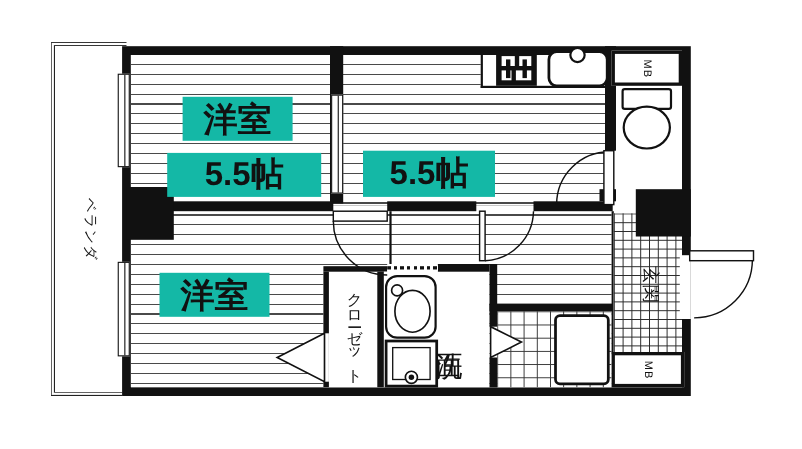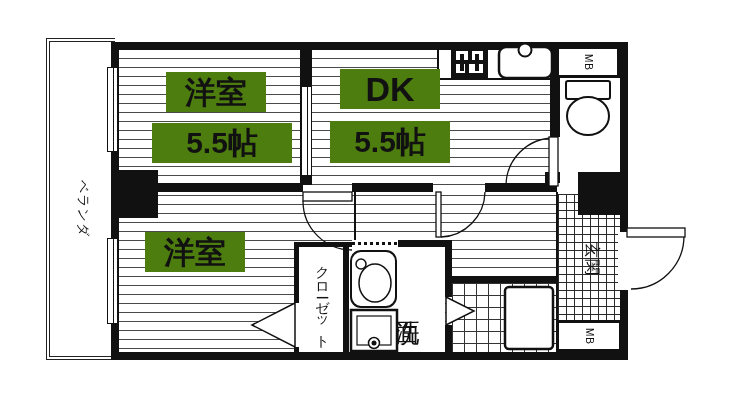--- a/index.html
+++ b/index.html
@@ -17,22 +17,22 @@
          linear-gradient(90deg,#2a2a2a 1px,transparent 1px);background-size:8px 8px;}
   .tile12{background-color:#fff;background-image:linear-gradient(#333 1px,transparent 1px),
           linear-gradient(90deg,#333 1px,transparent 1px);background-size:12px 12px;}
   .whitebox{background:#fff;}
   .mb{background:#fff;border:3px solid #111;box-sizing:border-box;
       display:flex;align-items:center;justify-content:center;}
   .win{background:#fff;border:1px solid #111;box-sizing:border-box;position:absolute;}
   .win .mid{position:absolute;left:50%;top:0;width:1px;height:100%;background:#111;}
   .dash{background:repeating-linear-gradient(90deg,#111 0 3px,#fff 3px 6px);}
   
-  .lbl{display:flex;align-items:center;justify-content:center;background:#4d7c0f;
-       font-weight:bold;line-height:1;white-space:nowrap;}
+  .lbl{display:flex;align-items:center;justify-content:center;background:#14b8a6;
+       font-weight:bold;line-height:1;white-space:nowrap;margin-top:16px;}
   .vtext{writing-mode:vertical-rl;text-orientation:upright;letter-spacing:2px;
          display:flex;align-items:center;justify-content:center;}
   .stext{writing-mode:vertical-rl;text-orientation:sideways;letter-spacing:1px;
          display:flex;align-items:center;justify-content:center;}
   svg{position:absolute;left:0;top:0;}
 </style>
 </head>
 <body>
 
 <div class="stage">
@@ -91,21 +91,20 @@
       <div class="mid"></div>
     </div>
   <div class="win" style="left:301px;top:86px;width:11px;height:90px;">
       <div class="mid"></div>
     </div>
 
   <div class="abs whitebox" style="left:618px;top:232px;width:10px;height:58px;"></div>
 
   <div class="abs lbl" style="left:166px;top:72px;width:100px;height:40px;font-size:31px;">洋室</div>
   <div class="abs lbl" style="left:152px;top:123px;width:140px;height:40px;font-size:30px;">5.5帖</div>
-  <div class="abs lbl" style="left:340px;top:69px;width:100px;height:40px;font-size:34px;">DK</div>
   <div class="abs lbl" style="left:330px;top:121px;width:120px;height:42px;font-size:30px;">5.5帖</div>
   <div class="abs lbl" style="left:145px;top:232px;width:100px;height:40px;font-size:31px;">洋室</div>
   <div class="abs vtext" style="left:303px;top:248px;width:40px;height:102px;font-size:14px;letter-spacing:1px;">クローゼット</div>
   <div class="abs vtext" style="left:390px;top:258px;width:36px;height:88px;font-size:25px;">洗面</div>
   <div class="abs stext" style="left:575px;top:228px;width:32px;height:62px;font-size:16px;">玄関</div>
 
   <svg width="729" height="408" viewBox="0 0 729 408">
 
     <g>
       <rect x="451" y="46" width="37" height="32" fill="#111"></rect>

